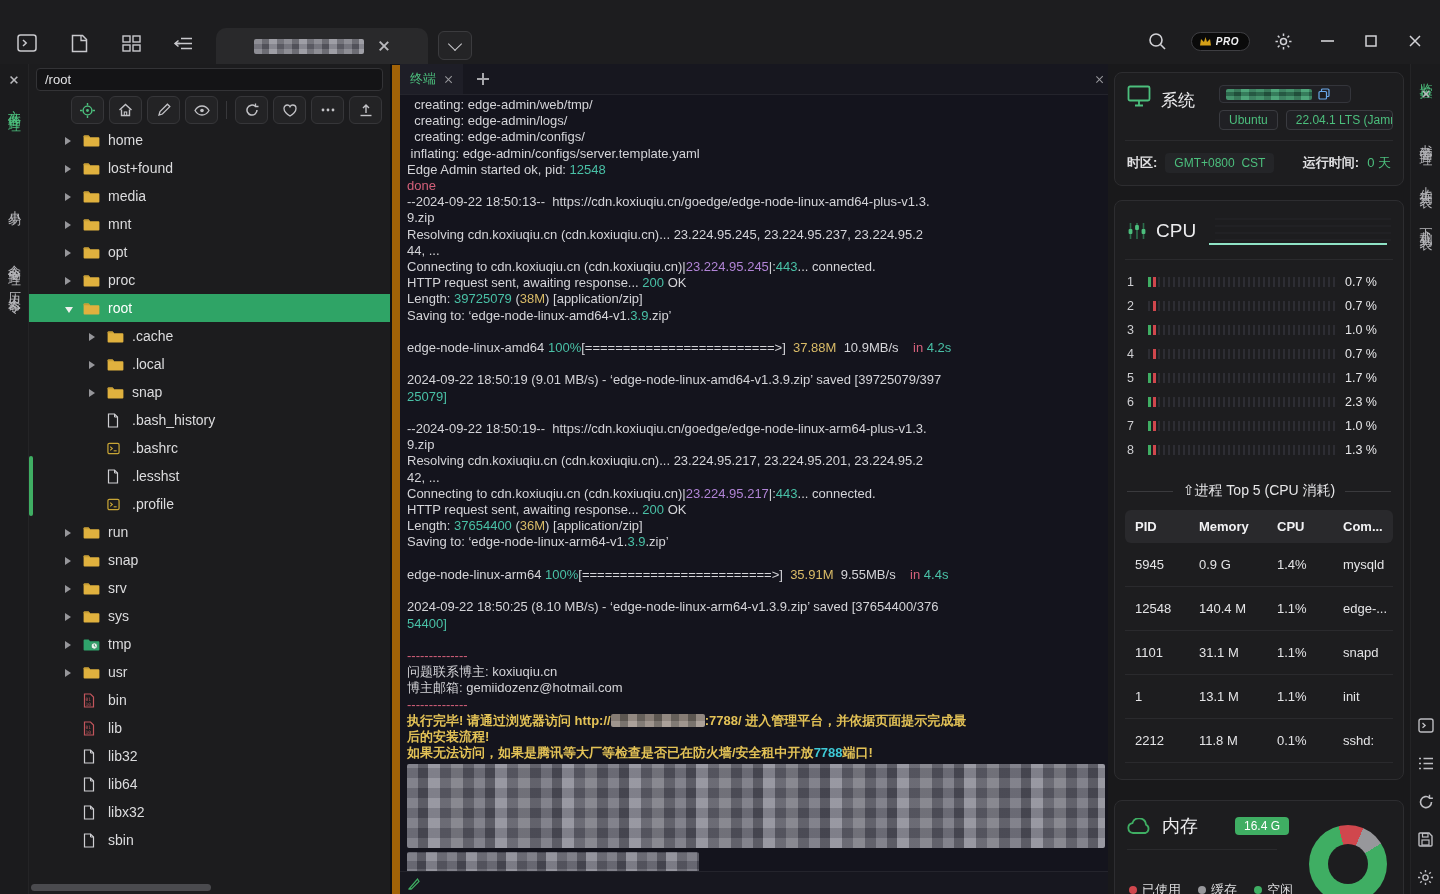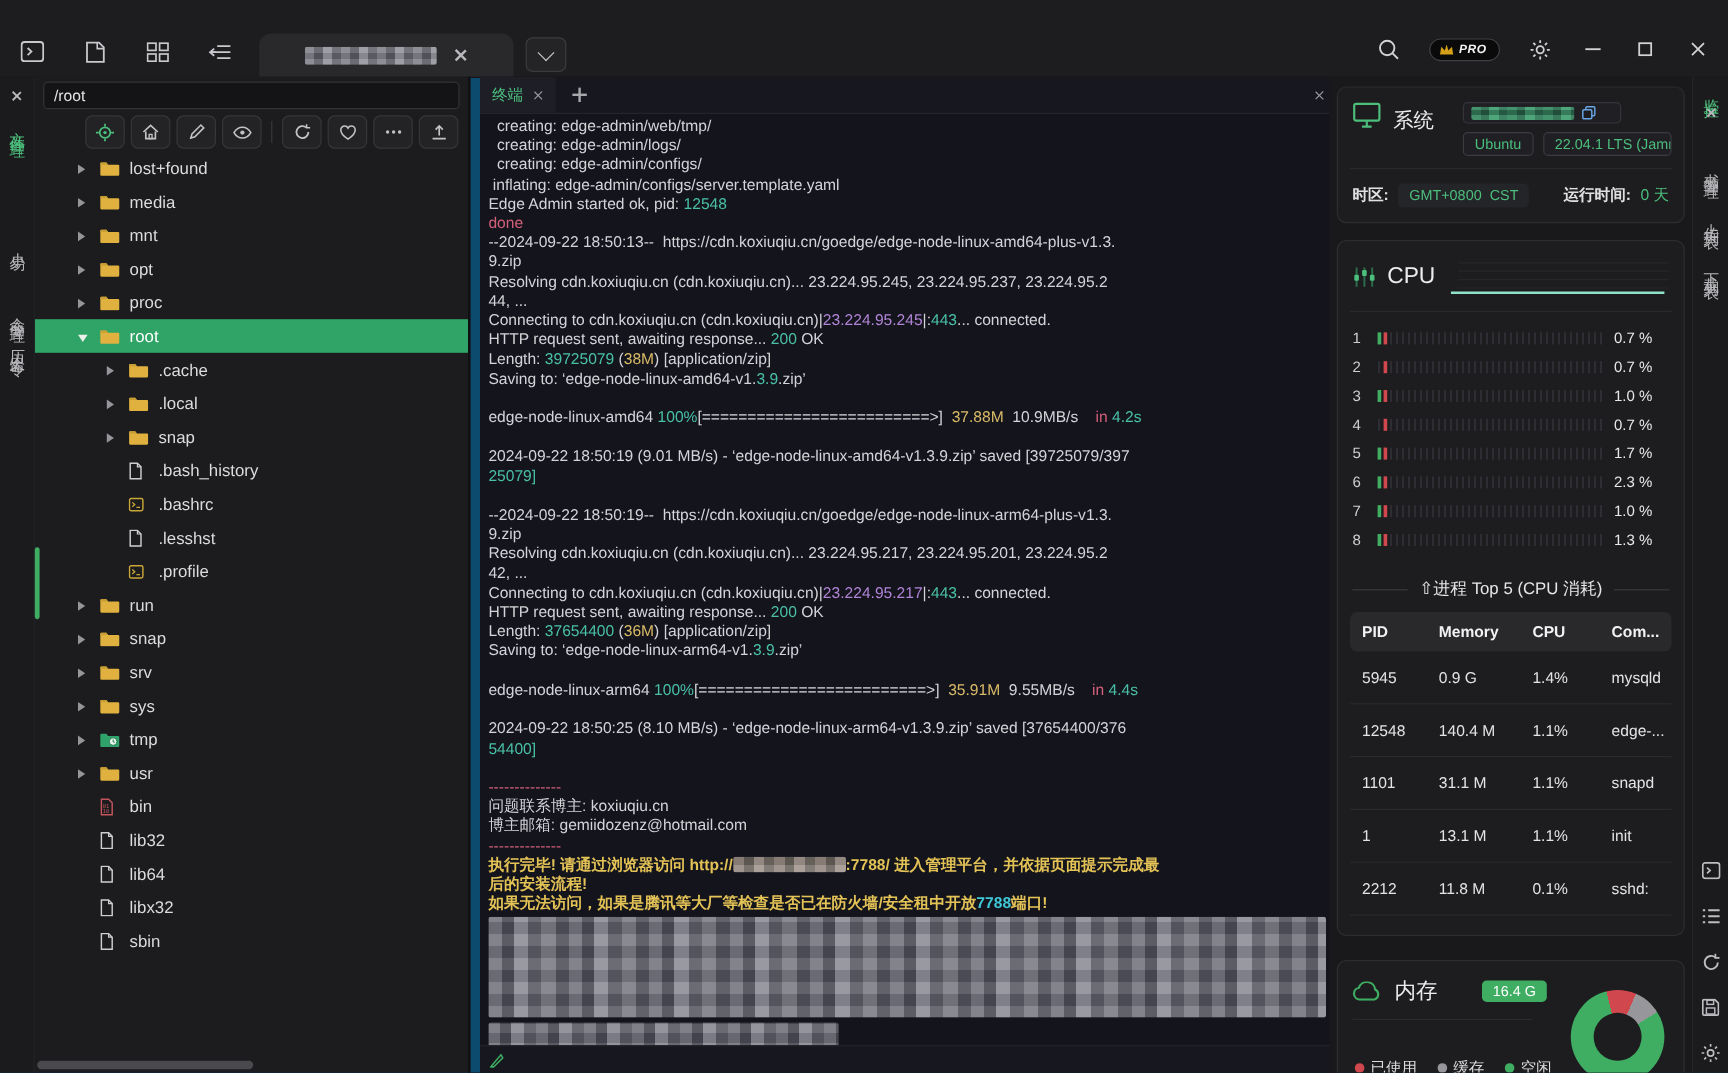--- a/index.html
+++ b/index.html
@@ -1,17 +1,17 @@
 <!DOCTYPE html>
 <html><head>
 <meta charset="utf-8">
 <style>
   html,body{margin:0;padding:0;background:#0e0e10;}
   body{width:1440px;height:894px;overflow:hidden;font-family:"Liberation Sans",sans-serif;-webkit-font-smoothing:antialiased;}
-  #app{position:relative;width:1440px;height:894px;background:#0c4a6e;color:#d8d8da;}
+  #app{position:relative;width:1440px;height:894px;background:#a16207;color:#d8d8da;}
   svg{display:block}
 
   
   .titlebar{position:absolute;left:0;top:0;right:0;height:64px;background:#1d1d1f;border-bottom:1px solid #141416;}
   .tb-icons{position:absolute;left:16px;top:32px;display:flex;gap:30px;align-items:center;}
   .tb-icon{width:22px;height:22px;color:#c9c9cd;display:flex;align-items:center;justify-content:center;cursor:pointer;}
   .tab{position:absolute;left:216px;top:28px;width:212px;height:36px;background:#29292b;border-radius:10px 10px 0 0;display:flex;align-items:center;justify-content:center;gap:14px;}
   .tab-blur{width:110px;height:15px;border-radius:2px;
     background:repeating-linear-gradient(0deg,rgba(210,210,215,.25) 0 5px,rgba(110,110,120,.2) 5px 10px),
                repeating-linear-gradient(90deg,#77777f 0 8px,#4a4a52 8px 15px,#8d8d95 15px 23px,#55555d 23px 30px);}
@@ -281,20 +281,30 @@
     </div>
     <div class="tree" id="tree">
         <div class="trow lvl1">
           <span class="t-arrow"><span class="arr-r" style="display: inline-block;"></span></span>
           <span class="t-icon">
             <svg width="17" height="13" viewBox="0 0 18 14">
               <path d="M.5 2.5a1 1 0 0 1 1-1h4.4l1.6 2h9a1 1 0 0 1 1 1v8a1 1 0 0 1-1 1h-15a1 1 0 0 1-1-1z" fill="#e0b13e"></path>
               <path d="M.5 2.5a1 1 0 0 1 1-1h4.4l1.6 2H.5z" fill="#c79e34"></path>
             </svg>
           </span>
+          <span>home</span>
+        </div>
+        <div class="trow lvl1">
+          <span class="t-arrow"><span class="arr-r" style="display: inline-block;"></span></span>
+          <span class="t-icon">
+            <svg width="17" height="13" viewBox="0 0 18 14">
+              <path d="M.5 2.5a1 1 0 0 1 1-1h4.4l1.6 2h9a1 1 0 0 1 1 1v8a1 1 0 0 1-1 1h-15a1 1 0 0 1-1-1z" fill="#e0b13e"></path>
+              <path d="M.5 2.5a1 1 0 0 1 1-1h4.4l1.6 2H.5z" fill="#c79e34"></path>
+            </svg>
+          </span>
           <span>lost+found</span>
         </div>
         <div class="trow lvl1">
           <span class="t-arrow"><span class="arr-r" style="display: inline-block;"></span></span>
           <span class="t-icon">
             <svg width="17" height="13" viewBox="0 0 18 14">
               <path d="M.5 2.5a1 1 0 0 1 1-1h4.4l1.6 2h9a1 1 0 0 1 1 1v8a1 1 0 0 1-1 1h-15a1 1 0 0 1-1-1z" fill="#e0b13e"></path>
               <path d="M.5 2.5a1 1 0 0 1 1-1h4.4l1.6 2H.5z" fill="#c79e34"></path>
             </svg>
           </span>
@@ -476,20 +486,31 @@
         <div class="trow lvl1">
           <span class="t-arrow"></span>
           <span class="t-icon">
             <svg width="12" height="15" viewBox="0 0 12 15">
               <path d="M1.5 1h6l3 3v10h-9z" fill="none" stroke="#c2555c" stroke-width="1.2"></path>
               <text x="2.6" y="8.2" font-size="4.6" fill="#c2555c" font-family="monospace">01</text>
               <text x="2.6" y="12.8" font-size="4.6" fill="#c2555c" font-family="monospace">10</text>
             </svg>
           </span>
           <span>bin</span>
+        </div>
+        <div class="trow lvl1">
+          <span class="t-arrow"></span>
+          <span class="t-icon">
+            <svg width="12" height="15" viewBox="0 0 12 15">
+              <path d="M1.5 1h6l3 3v10h-9z" fill="none" stroke="#c2555c" stroke-width="1.2"></path>
+              <text x="2.6" y="8.2" font-size="4.6" fill="#c2555c" font-family="monospace">01</text>
+              <text x="2.6" y="12.8" font-size="4.6" fill="#c2555c" font-family="monospace">10</text>
+            </svg>
+          </span>
+          <span>lib</span>
         </div>
         <div class="trow lvl1">
           <span class="t-arrow"></span>
           <span class="t-icon">
             <svg width="12" height="15" viewBox="0 0 12 15">
               <path d="M1.5 1h6l3 3v10h-9z" fill="none" stroke="#cfcfd3" stroke-width="1.2"></path>
               <path d="M7.5 1v3h3" fill="none" stroke="#cfcfd3" stroke-width="1"></path>
             </svg>
           </span>
           <span>lib32</span>

